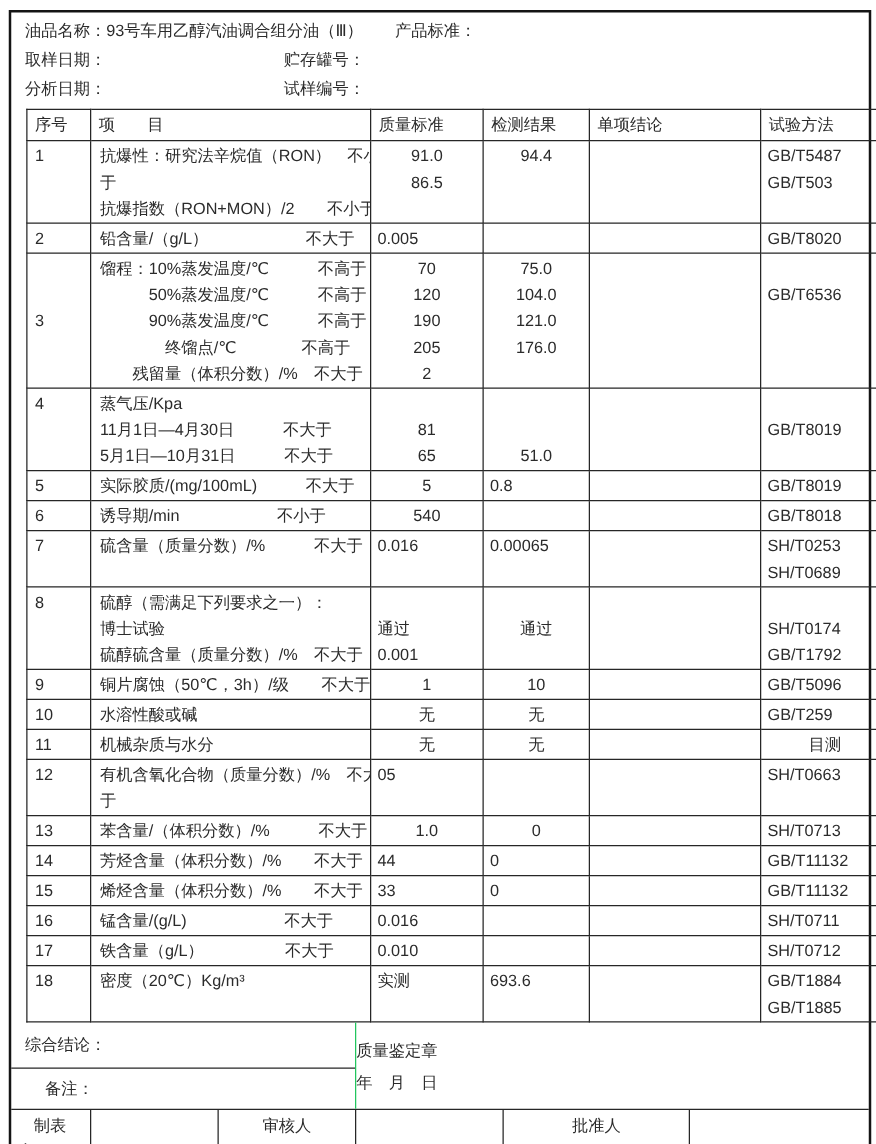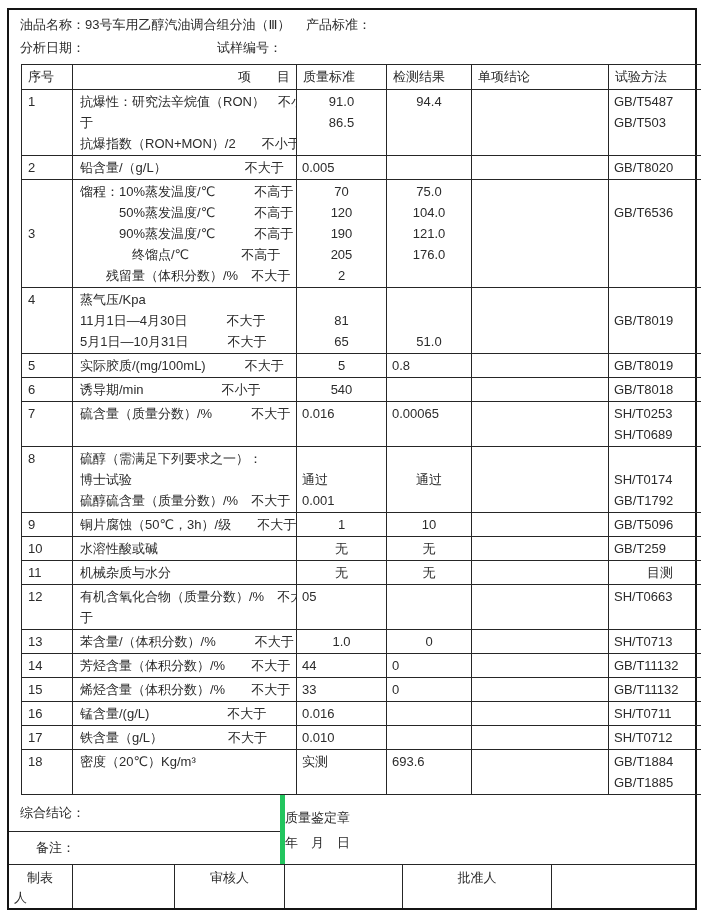--- a/index.html
+++ b/index.html
@@ -11,44 +11,44 @@
     overflow: hidden;
   }
   .sheet {
     position: absolute; top: 8px; left: 7px;
     width: 690px;
     border: 2px solid #141414;
     background: #ffffff;
   }
   
   .head { padding: 3px 11px 5px; font-size: 13px; }
-  .head-line { display: flex; line-height: 23px; white-space: pre; }
+  .head-line { display: flex; line-height: 23px; white-space: pre; gap: 10px; }
   .hl-w1 { width: 286px; flex: none; }
   .hl-w2 { width: 197px; flex: none; }
 
   
   table { width: 100%; border-collapse: collapse; table-layout: fixed; margin-left: 12px; }
   th, td {
     border: 1px solid #262626;
     font-size: 13px; font-weight: normal;
     vertical-align: top;
     padding: 1px 5px;
     overflow: hidden;
   }
   thead th { line-height: 20px; padding: 2px 6px; text-align: left; white-space: pre; }
-  th.a-center { text-align: right; }
+  th.a-center { text-align: left; }
   .ln { line-height: 21px; min-height: 21px; white-space: pre; }
   .a-center { text-align: center; }
   .a-left { text-align: left; }
   td.c-no { padding-left: 6px; }
   td.c-item { padding-left: 7px; }
 
   
   .summary { display: flex; font-size: 13px; }
-  .sum-left { width: 276px; flex: none; border-right: 5px solid #22c55e; display: flex; flex-direction: column; }
+  .sum-left { width: 276px; flex: none; border-right: 1px solid #22c55e; display: flex; flex-direction: column; }
   .sum-concl { height: 37px; border-bottom: 1px solid #262626; padding: 9px 11px 0; }
   .sum-remark { height: 32px; padding: 7px 27px 0; }
   .sum-right { flex: 1; display: flex; flex-direction: column; justify-content: center; line-height: 25px; white-space: pre; }
 
   
   .sign { display: flex; border-top: 1px solid #262626; height: 44px; font-size: 13px; }
   .sg { border-right: 1px solid #262626; padding: 3px 4px; overflow: hidden; }
   .sg1 { width: 64px; flex: none; padding-left: 5px; }
   .sg1 .wrap { display: inline-block; width: 48px; white-space: normal; line-height: 20px; }
   .sg2 { width: 102px; flex: none; }
@@ -59,20 +59,24 @@
 </style>
 </head>
 <body>
 
 <div class="sheet">
 
   <div class="head">
     <div class="head-line">
       <span class="hl-w1">油品名称：93号车用乙醇汽油调合组分油（Ⅲ）</span>
       <span>产品标准：</span>
+    </div>
+    <div class="head-line">
+      <span class="hl-w2">取样日期：</span>
+      <span>贮存罐号：</span>
     </div>
     <div class="head-line">
       <span class="hl-w2">分析日期：</span>
       <span>试样编号：</span>
     </div>
   </div>
 
   <table>
     <colgroup>
       <col style="width:51px">

